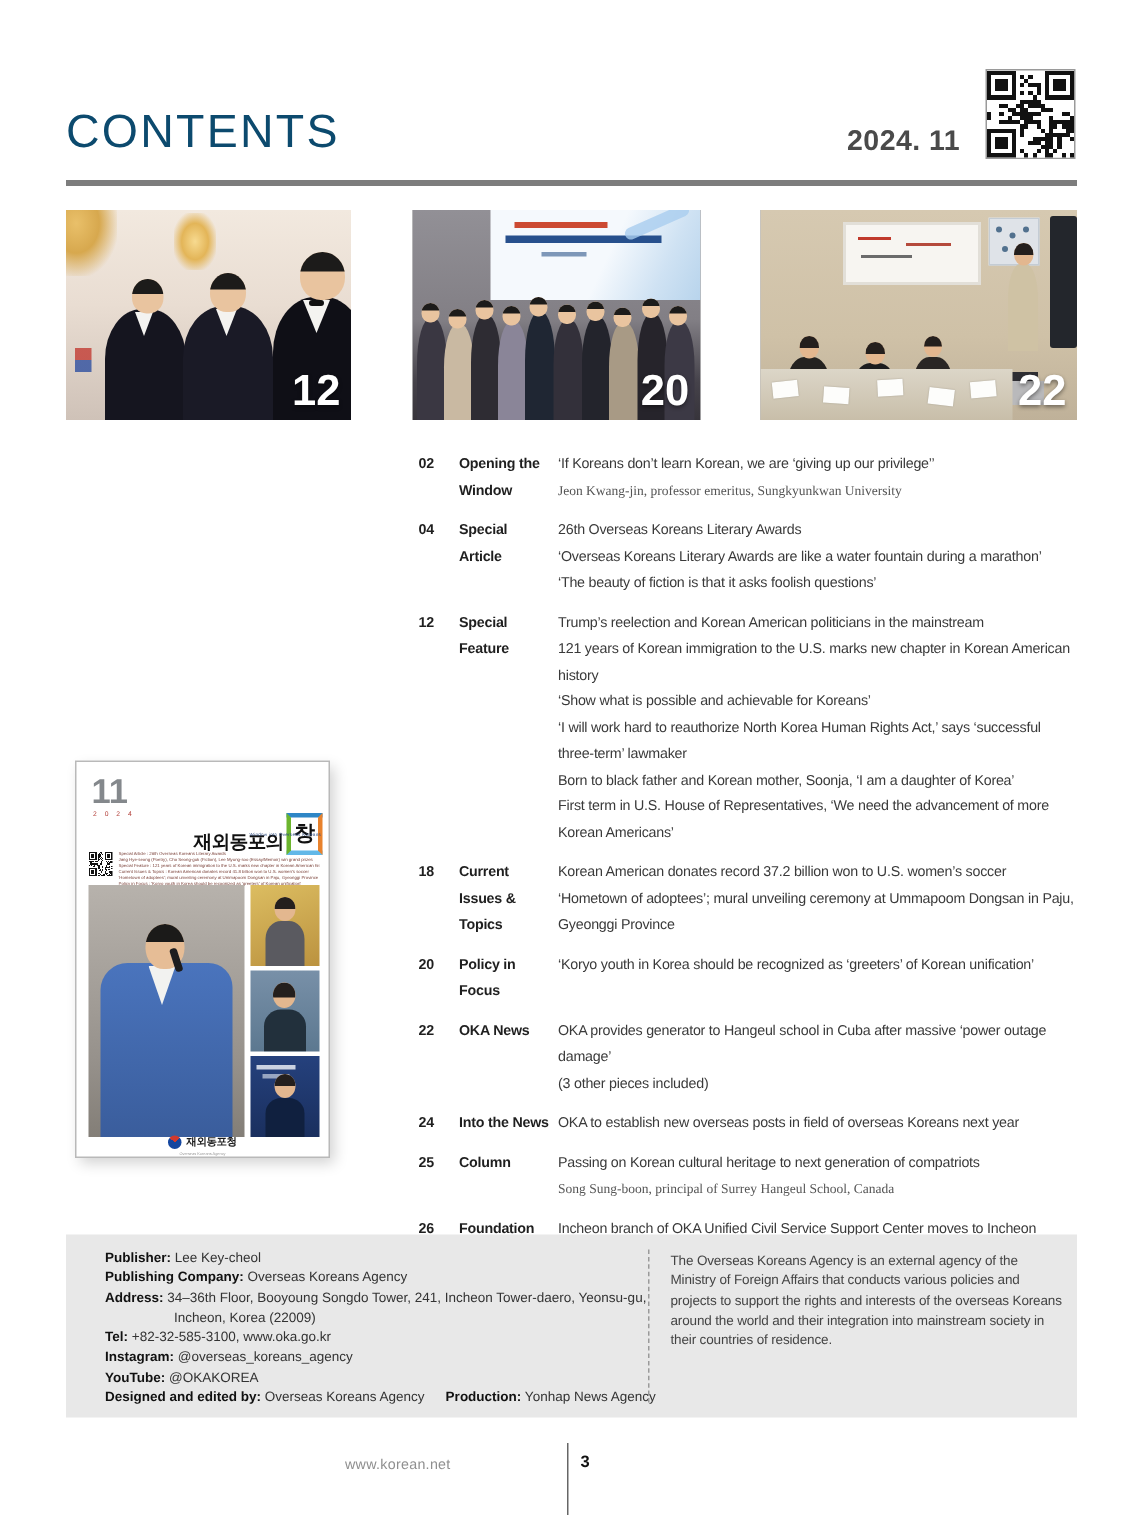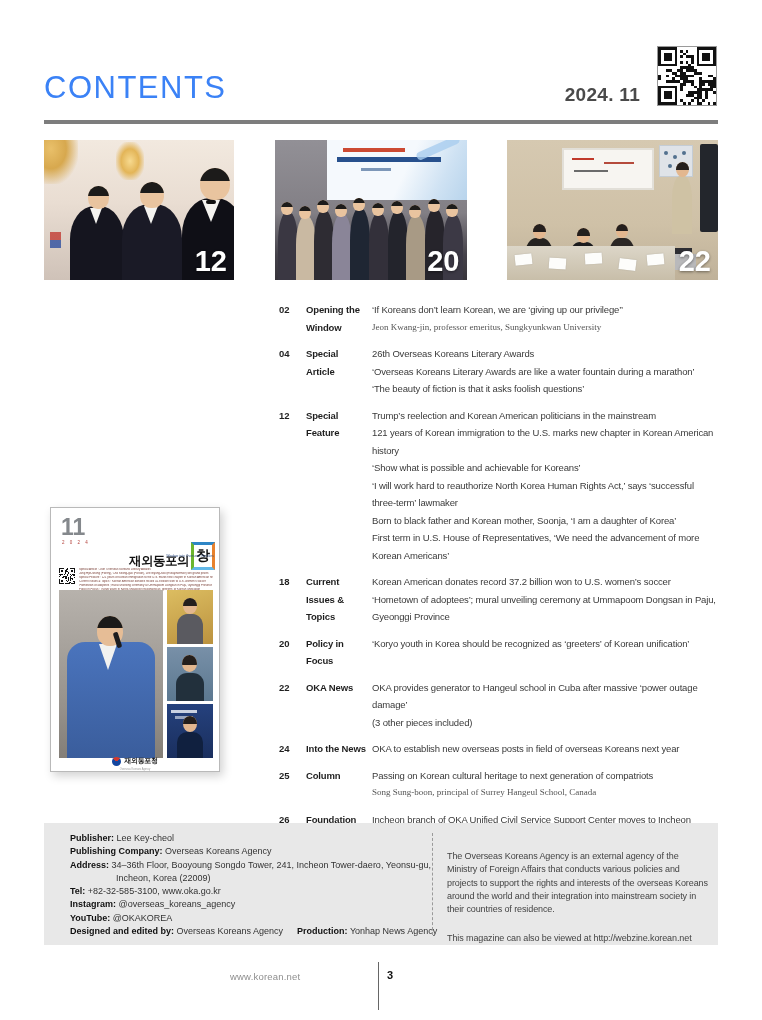--- a/index.html
+++ b/index.html
@@ -1,21 +1,21 @@
 <!DOCTYPE html>
 <html><head>
 <meta charset="utf-8">
 <style>
   html,body{margin:0;padding:0;background:#ffffff;}
   .page{position:relative;width:762px;height:1020px;background:#fff;overflow:hidden;
         font-family:"Liberation Sans",sans-serif;color:#333;}
 
   
   .page-title{position:absolute;left:44px;top:70px;font-size:31px;font-weight:300;
-              letter-spacing:1.5px;color:#3b82f6;}
+              letter-spacing:1.5px;color:#0c4a6e;}
   .issue-date{position:absolute;left:560px;top:84px;width:80px;text-align:right;
               font-size:19px;font-weight:600;color:#4a4a4a;letter-spacing:.3px;}
   .qr-box{position:absolute;left:657px;top:46px;width:60px;height:60px;background:#fff;
           border:1px solid #9a9a9a;box-sizing:border-box;}
   .qr-box svg{width:100%;height:100%;display:block;shape-rendering:crispEdges;}
   .rule{position:absolute;left:44px;top:120px;width:674px;height:4px;background:#7d7d7d;}
 
   
   .photos{position:absolute;left:44px;top:140px;width:674px;height:140px;display:flex;
           justify-content:space-between;}
@@ -124,21 +124,21 @@
 
   
   .pub-block{position:absolute;left:44px;top:823px;width:674px;height:122px;background:#e8e8e8;}
   .pub-left{position:absolute;left:26px;top:9px;width:375px;font-size:9px;line-height:13.3px;color:#333;}
   .pub-left b{color:#111;}
   .pub-line.indent{padding-left:46px;}
   .pub-gap{display:inline-block;width:14px;}
   .pub-divider{position:absolute;left:388px;top:10px;bottom:10px;border-left:1px dashed #9a9a9a;}
   .pub-right{position:absolute;left:403px;top:11px;width:264px;font-size:9px;line-height:13.3px;
              color:#444;letter-spacing:-.1px;}
-  .pub-right p{margin:16px 0 13px 0;}
+  .pub-right p{margin:0 0 13px 0;}
 
   
   .footer-url{position:absolute;left:230px;top:971px;width:138px;text-align:left;font-size:9.5px;
               color:#8f8f8f;letter-spacing:.2px;}
   .footer-bar{position:absolute;left:378px;top:962px;width:1px;height:48px;background:#666;}
   .footer-page{position:absolute;left:387px;top:969px;font-size:11px;font-weight:bold;color:#111;}
 </style>
 </head>
 <body>
 
@@ -667,21 +667,20 @@
         <div class="pub-line"><b>Address:</b><span> 34–36th Floor, Booyoung Songdo Tower, 241, Incheon Tower-daero, Yeonsu-gu,</span></div>
         <div class="pub-line indent"><span>Incheon, Korea (22009)</span></div>
         <div class="pub-line"><b>Tel:</b><span> +82-32-585-3100, www.oka.go.kr</span></div>
         <div class="pub-line"><b>Instagram:</b><span> @overseas_koreans_agency</span></div>
         <div class="pub-line"><b>YouTube:</b><span> @OKAKOREA</span></div>
         <div class="pub-line"><b>Designed and edited by:</b><span> Overseas Koreans Agency</span><span class="pub-gap"></span><b>Production:</b><span> Yonhap News Agency</span></div>
       </div>
     <div class="pub-divider"></div>
     <div class="pub-right" id="pub-right">
         <p>The Overseas Koreans Agency is an external agency of the Ministry of Foreign Affairs that conducts various policies and projects to support the rights and interests of the overseas Koreans around the world and their integration into mainstream society in their countries of residence.</p>
-        <p>This magazine can also be viewed at http://webzine.korean.net</p>
       </div>
   </div>
 
   <div class="footer-url">www.korean.net</div>
   <div class="footer-bar"></div>
   <div class="footer-page">3</div>
 
 </div>
 
 </body></html>

